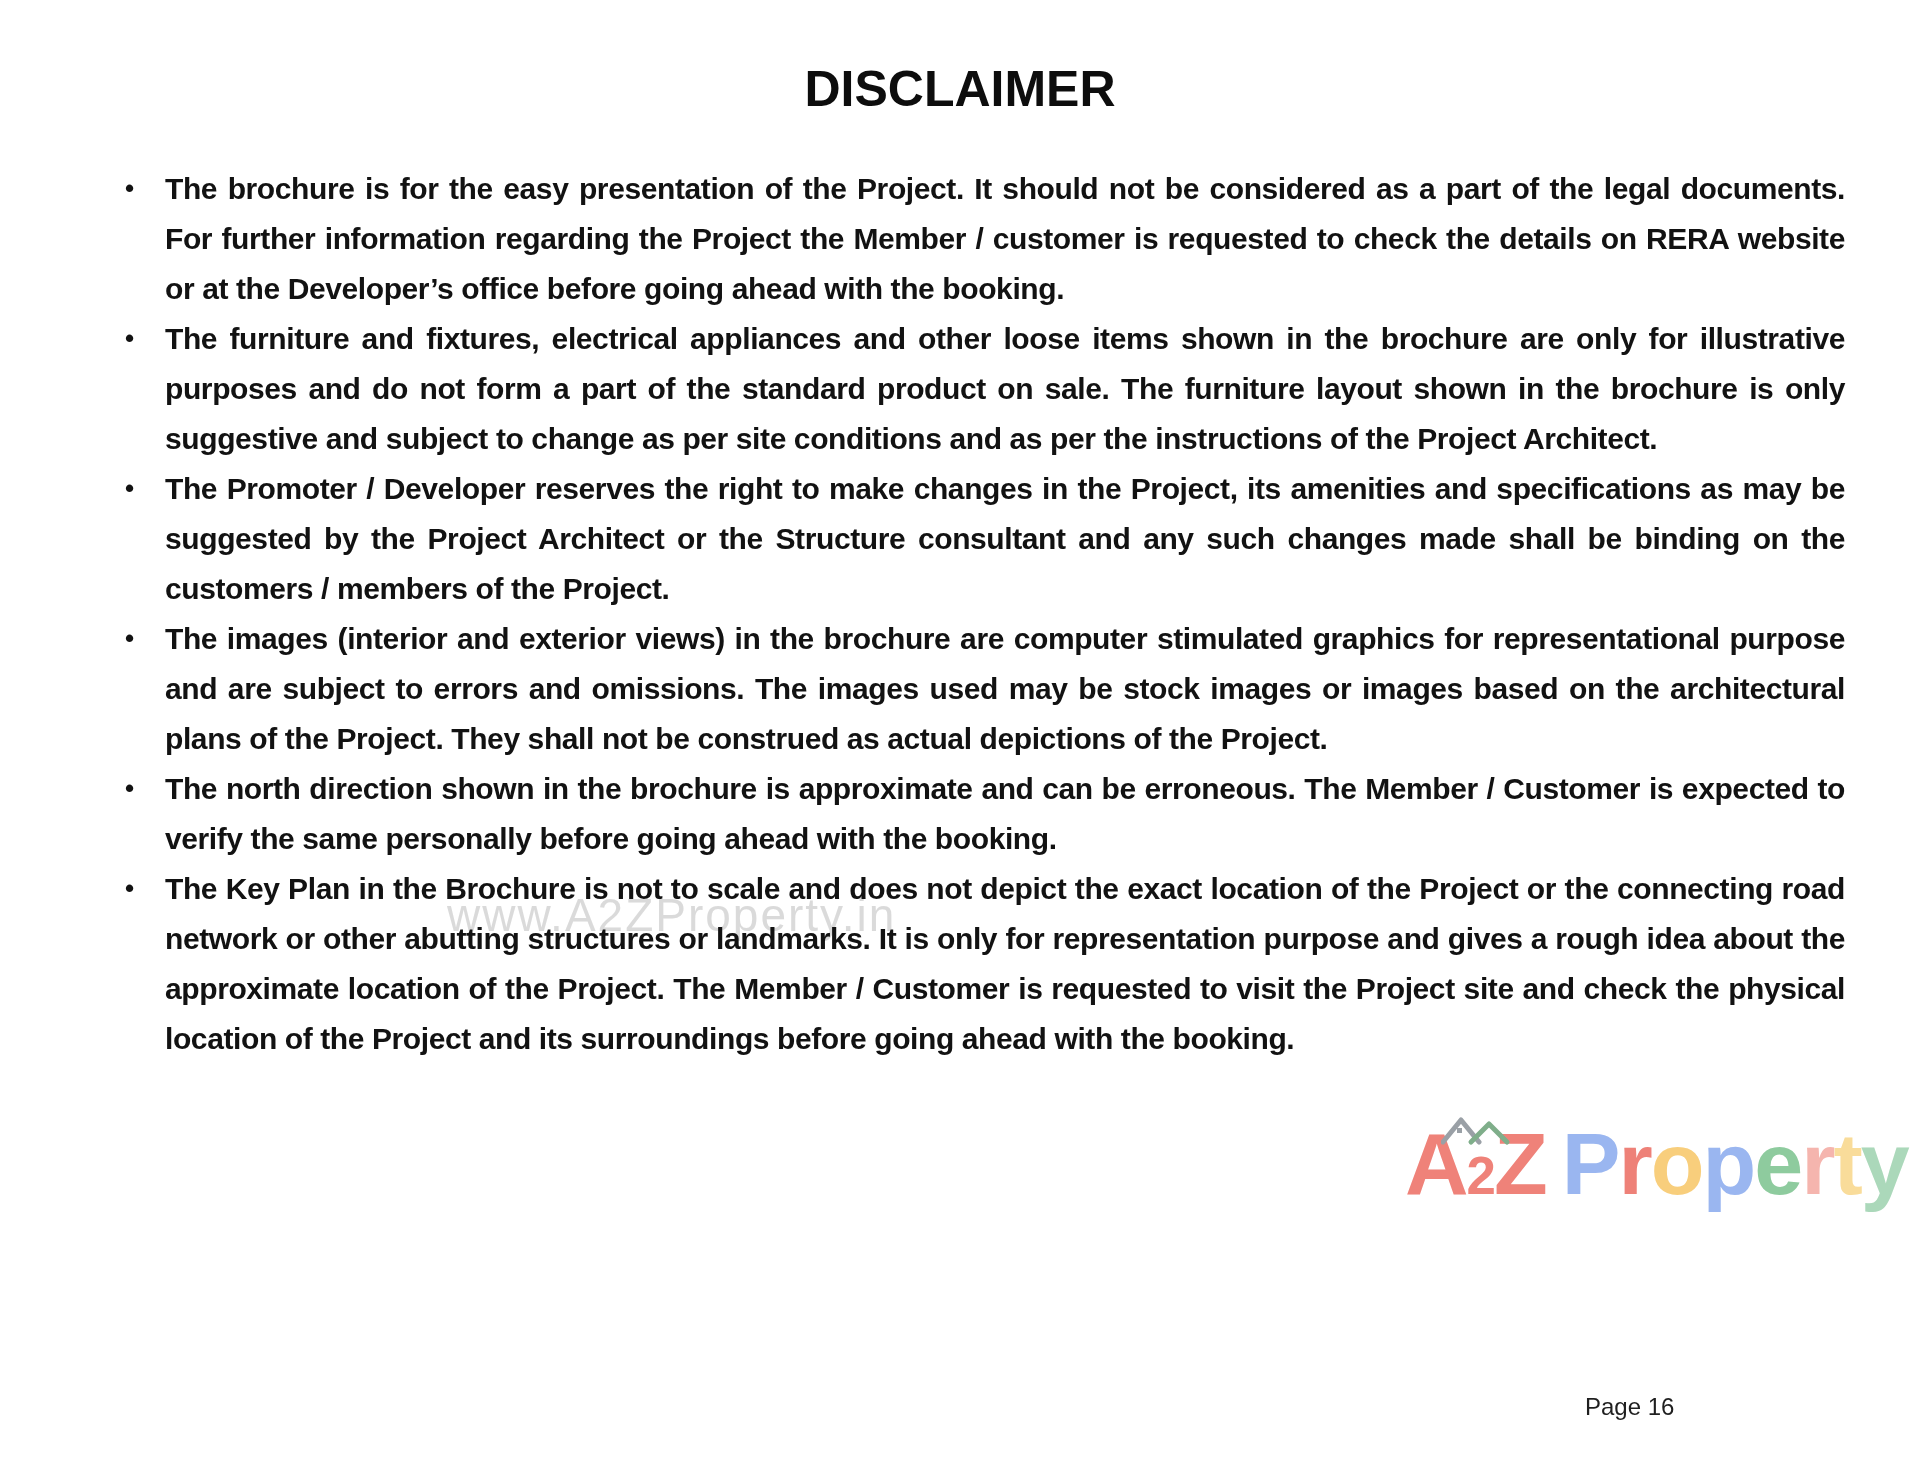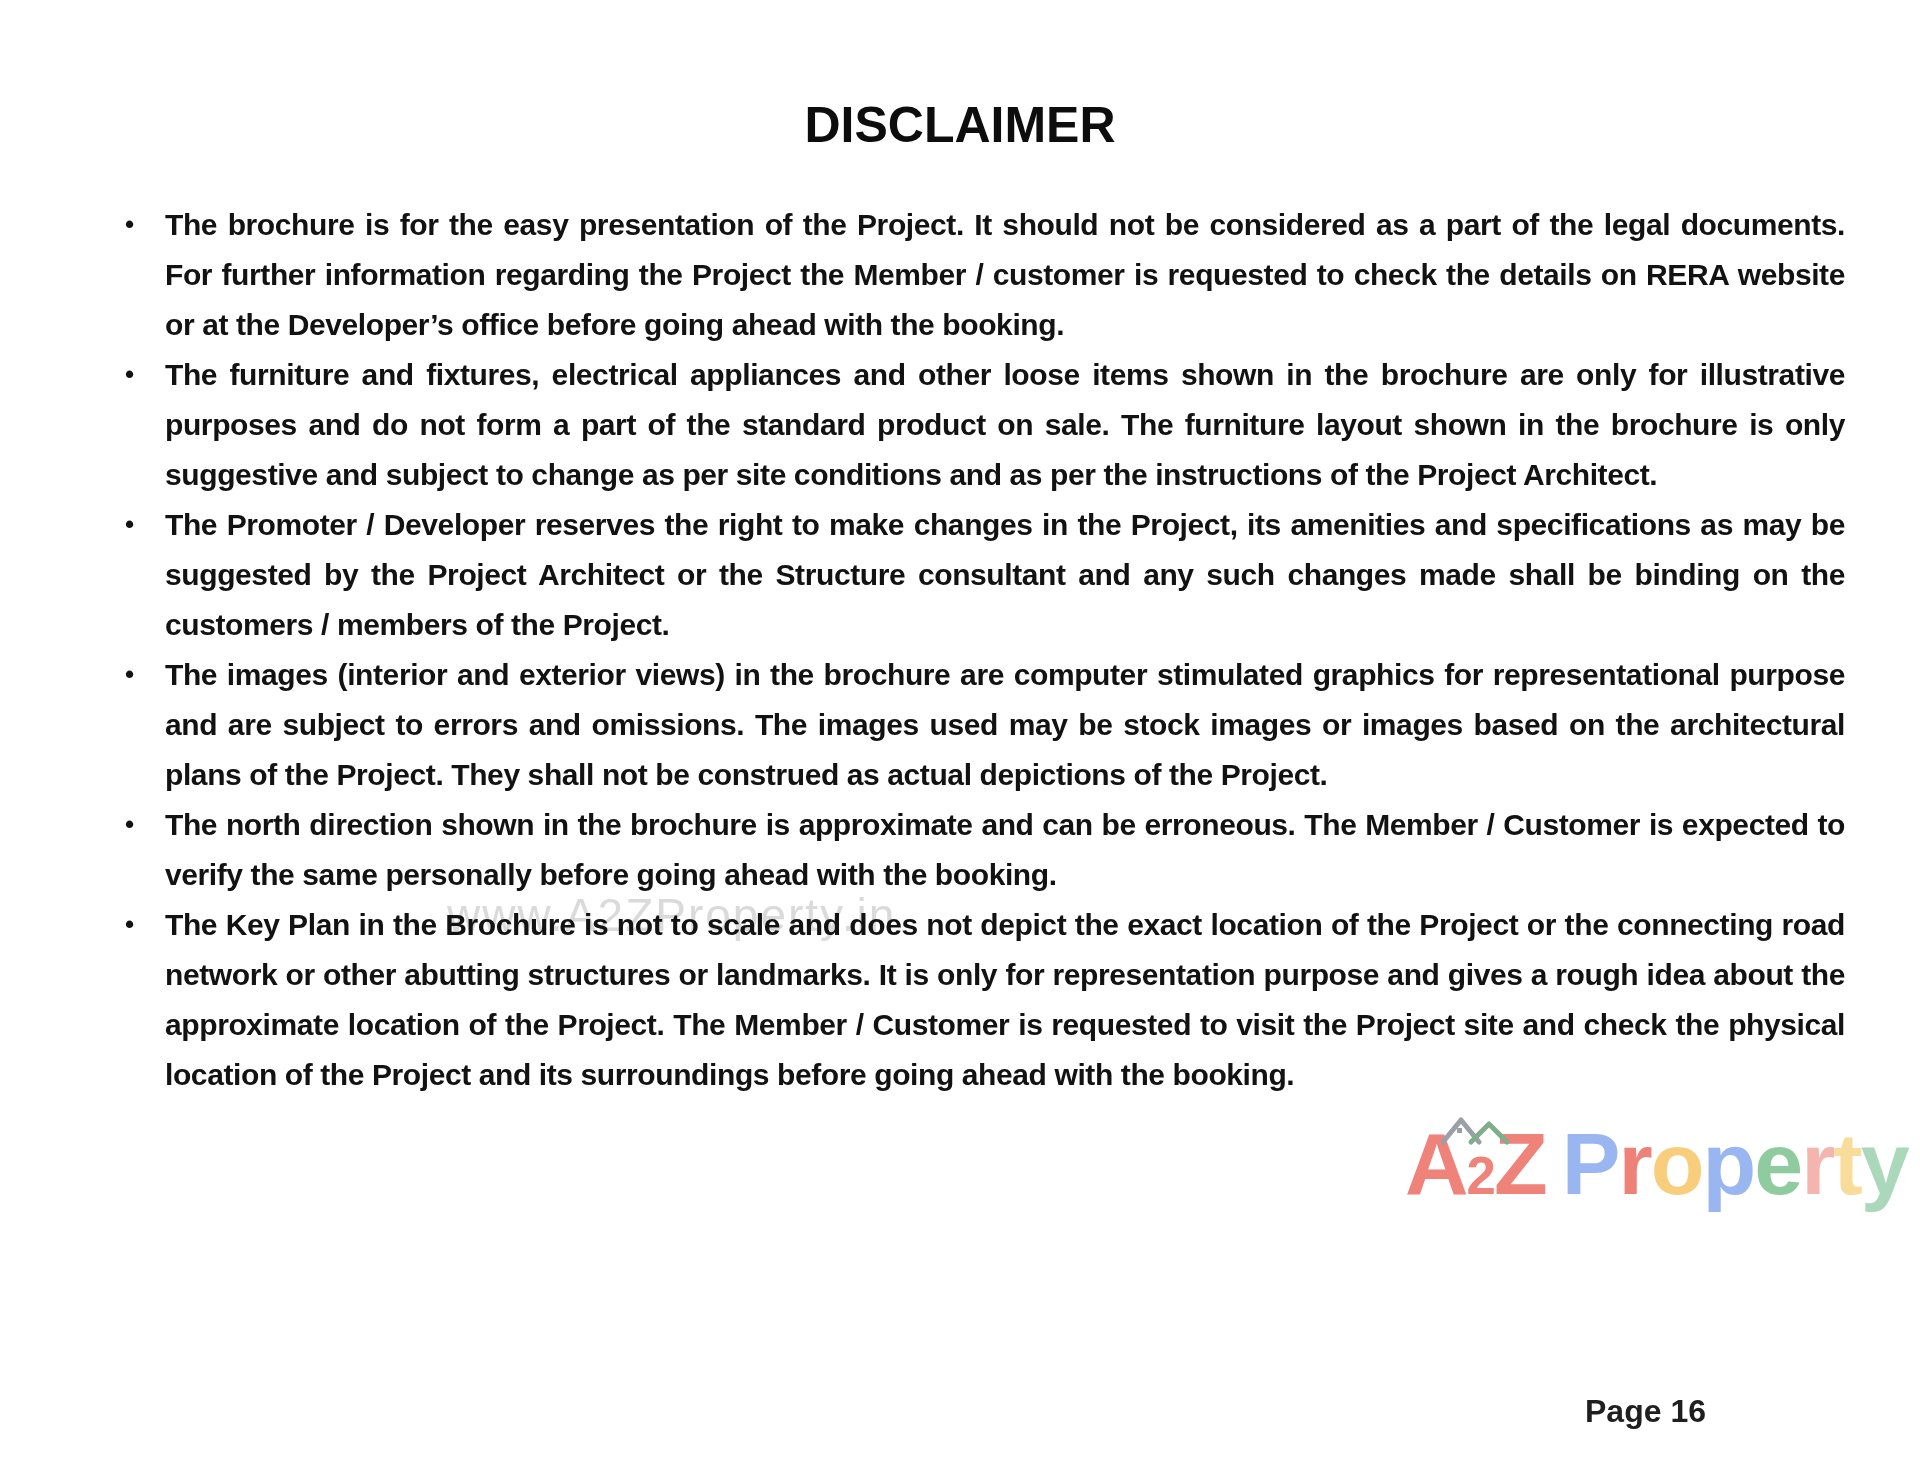--- a/index.html
+++ b/index.html
@@ -11,21 +11,21 @@
     position: relative;
     width: 1920px;
     height: 1483px;
     background: #ffffff;
     overflow: hidden;
     font-family: "Liberation Sans", sans-serif;
     color: #111111;
   }
   .doc-title {
     margin: 0;
-    padding-top: 96px;
+    padding-top: 60px;
     text-align: center;
     font-size: 50px;
     font-weight: bold;
     letter-spacing: 0px;
     color: #0d0d0d;
   }
   .bullet-list {
     position: relative;
     z-index: 2;
     margin: 46px 75px 0 165px;
@@ -81,22 +81,22 @@
     left: 36px;
     top: -2px;
     width: 72px;
     height: 34px;
   }
   .page-number {
     position: absolute;
     left: 1585px;
     top: 1393px;
     z-index: 2;
-    font-size: 32px;
-    font-weight: bold;
+    font-size: 24px;
+    font-weight: normal;
     color: #1f1f1f;
   }
 </style>
 </head>
 <body>
 
 <div class="page">
 
   <h1 class="doc-title">DISCLAIMER</h1>
 

